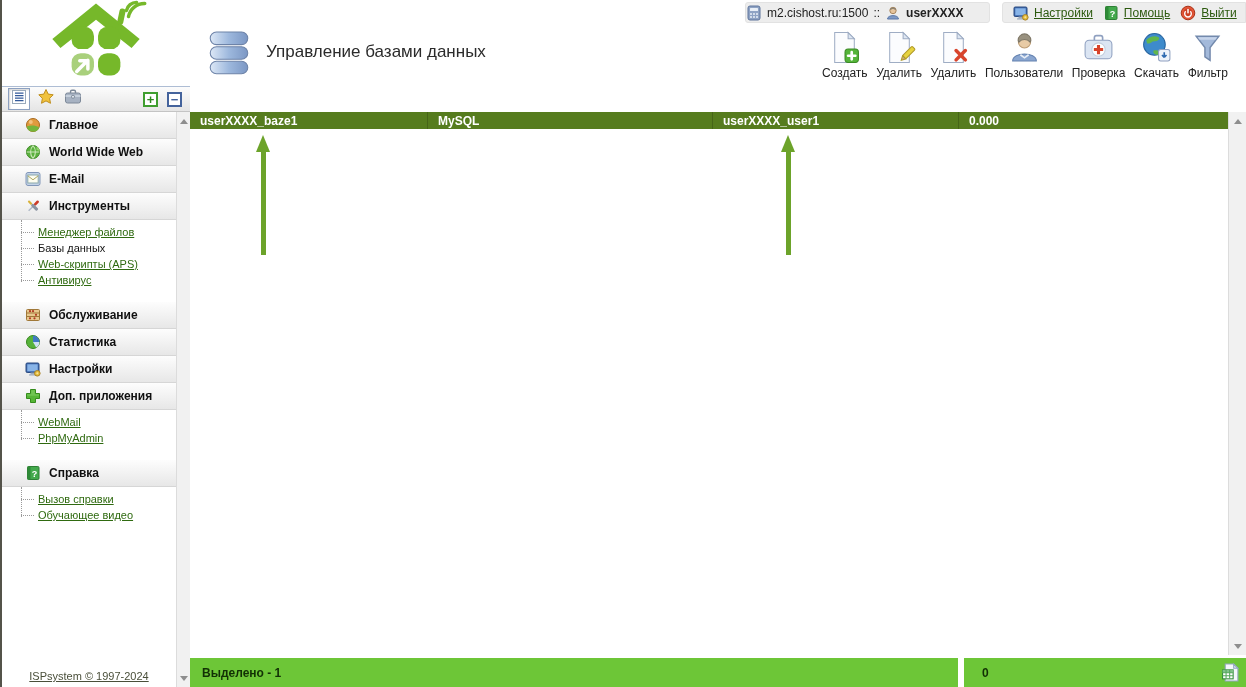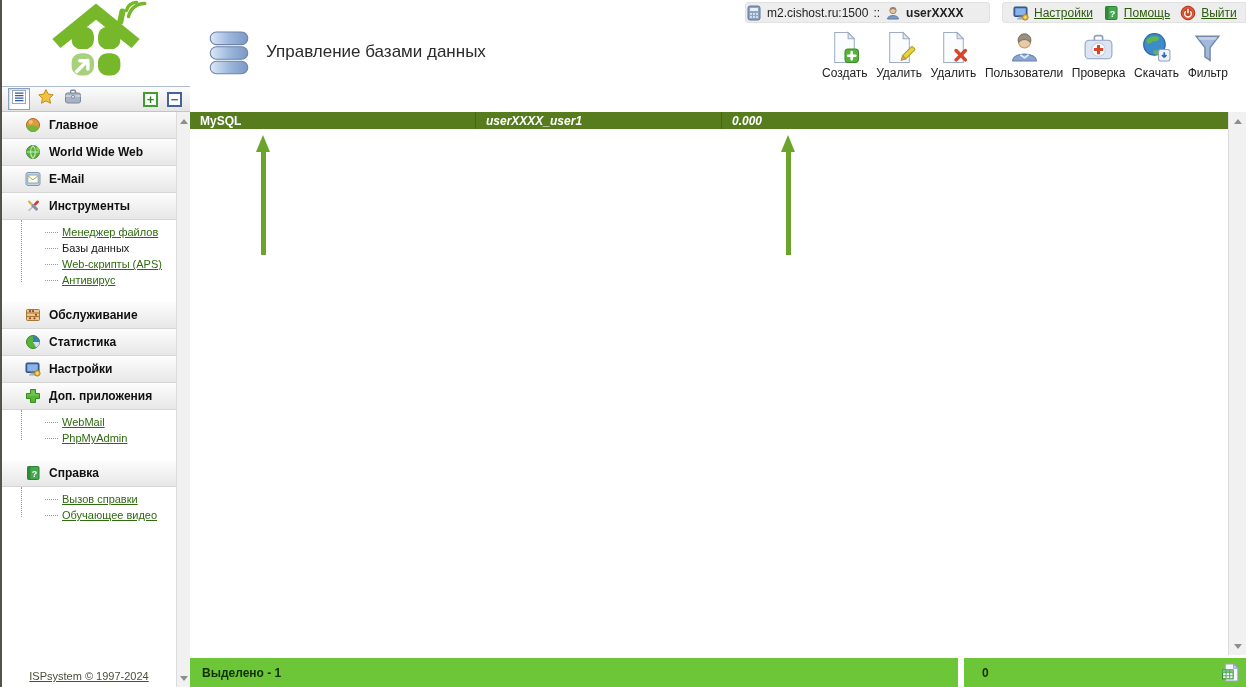--- a/index.html
+++ b/index.html
@@ -42,21 +42,21 @@
             background:#fff; font-weight:bold; font-size:13px; line-height:11px; cursor:pointer; }
   .pm-btn.plus  { border:2px solid #3f9e2f; color:#2f8a1f; margin-left:auto; }
   .pm-btn.minus { border:2px solid #44639c; color:#44639c; margin-left:4px; margin-right:2px; }
 
   .side-menu { position:absolute; left:2px; top:112px; width:174px; }
   .cat { height:27px; display:flex; align-items:center; gap:8px; padding-left:23px;
          background:linear-gradient(#fdfdfd,#e7e7e7); border-bottom:1px solid #d6d6d6; cursor:pointer; }
   .cat .clabel { font-size:12px; font-weight:bold; color:#101010; }
   .subtree { position:relative; background:#fff; padding:4px 0 14px; }
   .subtree::before { content:''; position:absolute; left:19px; top:0; bottom:20px; border-left:1px dotted #9a9a9a; }
-  .sub { display:flex; align-items:center; height:16px; cursor:pointer;margin-left:24px; }
+  .sub { display:flex; align-items:center; height:16px; cursor:pointer; }
   .dots { width:13px; border-bottom:1px dotted #9a9a9a; margin-left:19px; margin-right:4px; height:1px; }
   .slink { font-size:11px; color:#2f6a10; text-decoration:underline; }
   .slink.current { color:#141414; text-decoration:none; }
   .side-footer { position:absolute; left:2px; bottom:3px; width:174px; text-align:center; }
   .side-footer a { font-size:11px; color:#4a4f3a; text-decoration:underline; cursor:pointer; }
 
   
   .sbar { position:absolute; background:#f1f1f1; border-left:1px solid #dcdcdc; }
   .sbar.side { left:176px; top:112px; width:14px; height:575px; }
   .sbar.main { left:1228px; top:112px; width:18px; height:543px; }
@@ -68,21 +68,21 @@
   
   .thead { position:absolute; left:190px; top:87px; width:1056px; height:25px; background:#6dc637; display:flex; }
   .th { font-size:12px; font-weight:bold; color:#142805; padding-left:10px; display:flex; align-items:center; }
   .th + .th { border-left:2px solid #4d9f1f; }
   .c1 { width:237px; } .c2 { width:285px; } .c3 { width:246px; } .c4 { flex:1; }
   .thead .gear-slot { position:absolute; right:3px; top:3px; cursor:pointer; }
 
   .trow { position:absolute; left:190px; top:112px; width:1038px; height:17px; background:#567c1e;
           display:flex; cursor:pointer; }
   .td { font-size:12px; font-weight:bold; color:#fff; padding-left:10px; display:flex; align-items:center; white-space:nowrap; overflow:hidden; }
-  .td + .td { border-left:1px solid rgba(0,0,0,.18);font-style:italic; }
+  .td + .td { border-left:1px solid rgba(0,0,0,.18); }
 
   
   .annot { position:absolute; width:16px; }
   .annot .head { width:0; height:0; margin:0 auto; border-left:7px solid transparent;
                  border-right:7px solid transparent; border-bottom:17px solid #6ca32a; }
   .annot .stem { width:5px; height:103px; background:#6ca32a; margin:0 auto; }
   .annot.a1 { left:255px; top:135px; } .annot.a2 { left:780px; top:135px; }
 
   
   .status-seg { position:absolute; top:658px; height:29px; background:#6dc637; display:flex; align-items:center; }
@@ -443,20 +443,21 @@
     <span class="sarr up">
         <span class="tri-up"></span>
       </span>
     <span class="sarr down">
         <span class="tri-down"></span>
       </span>
   </div>
 
 
   <div class="trow">
+    <div class="td c1">userXXXX_baze1</div>
     <div class="td c2">MySQL</div>
     <div class="td c3">userXXXX_user1</div>
     <div class="td c4">0.000</div>
   </div>
 
   <div class="annot a1">
     <div class="head"></div>
     <div class="stem"></div>
   </div>
   <div class="annot a2">

